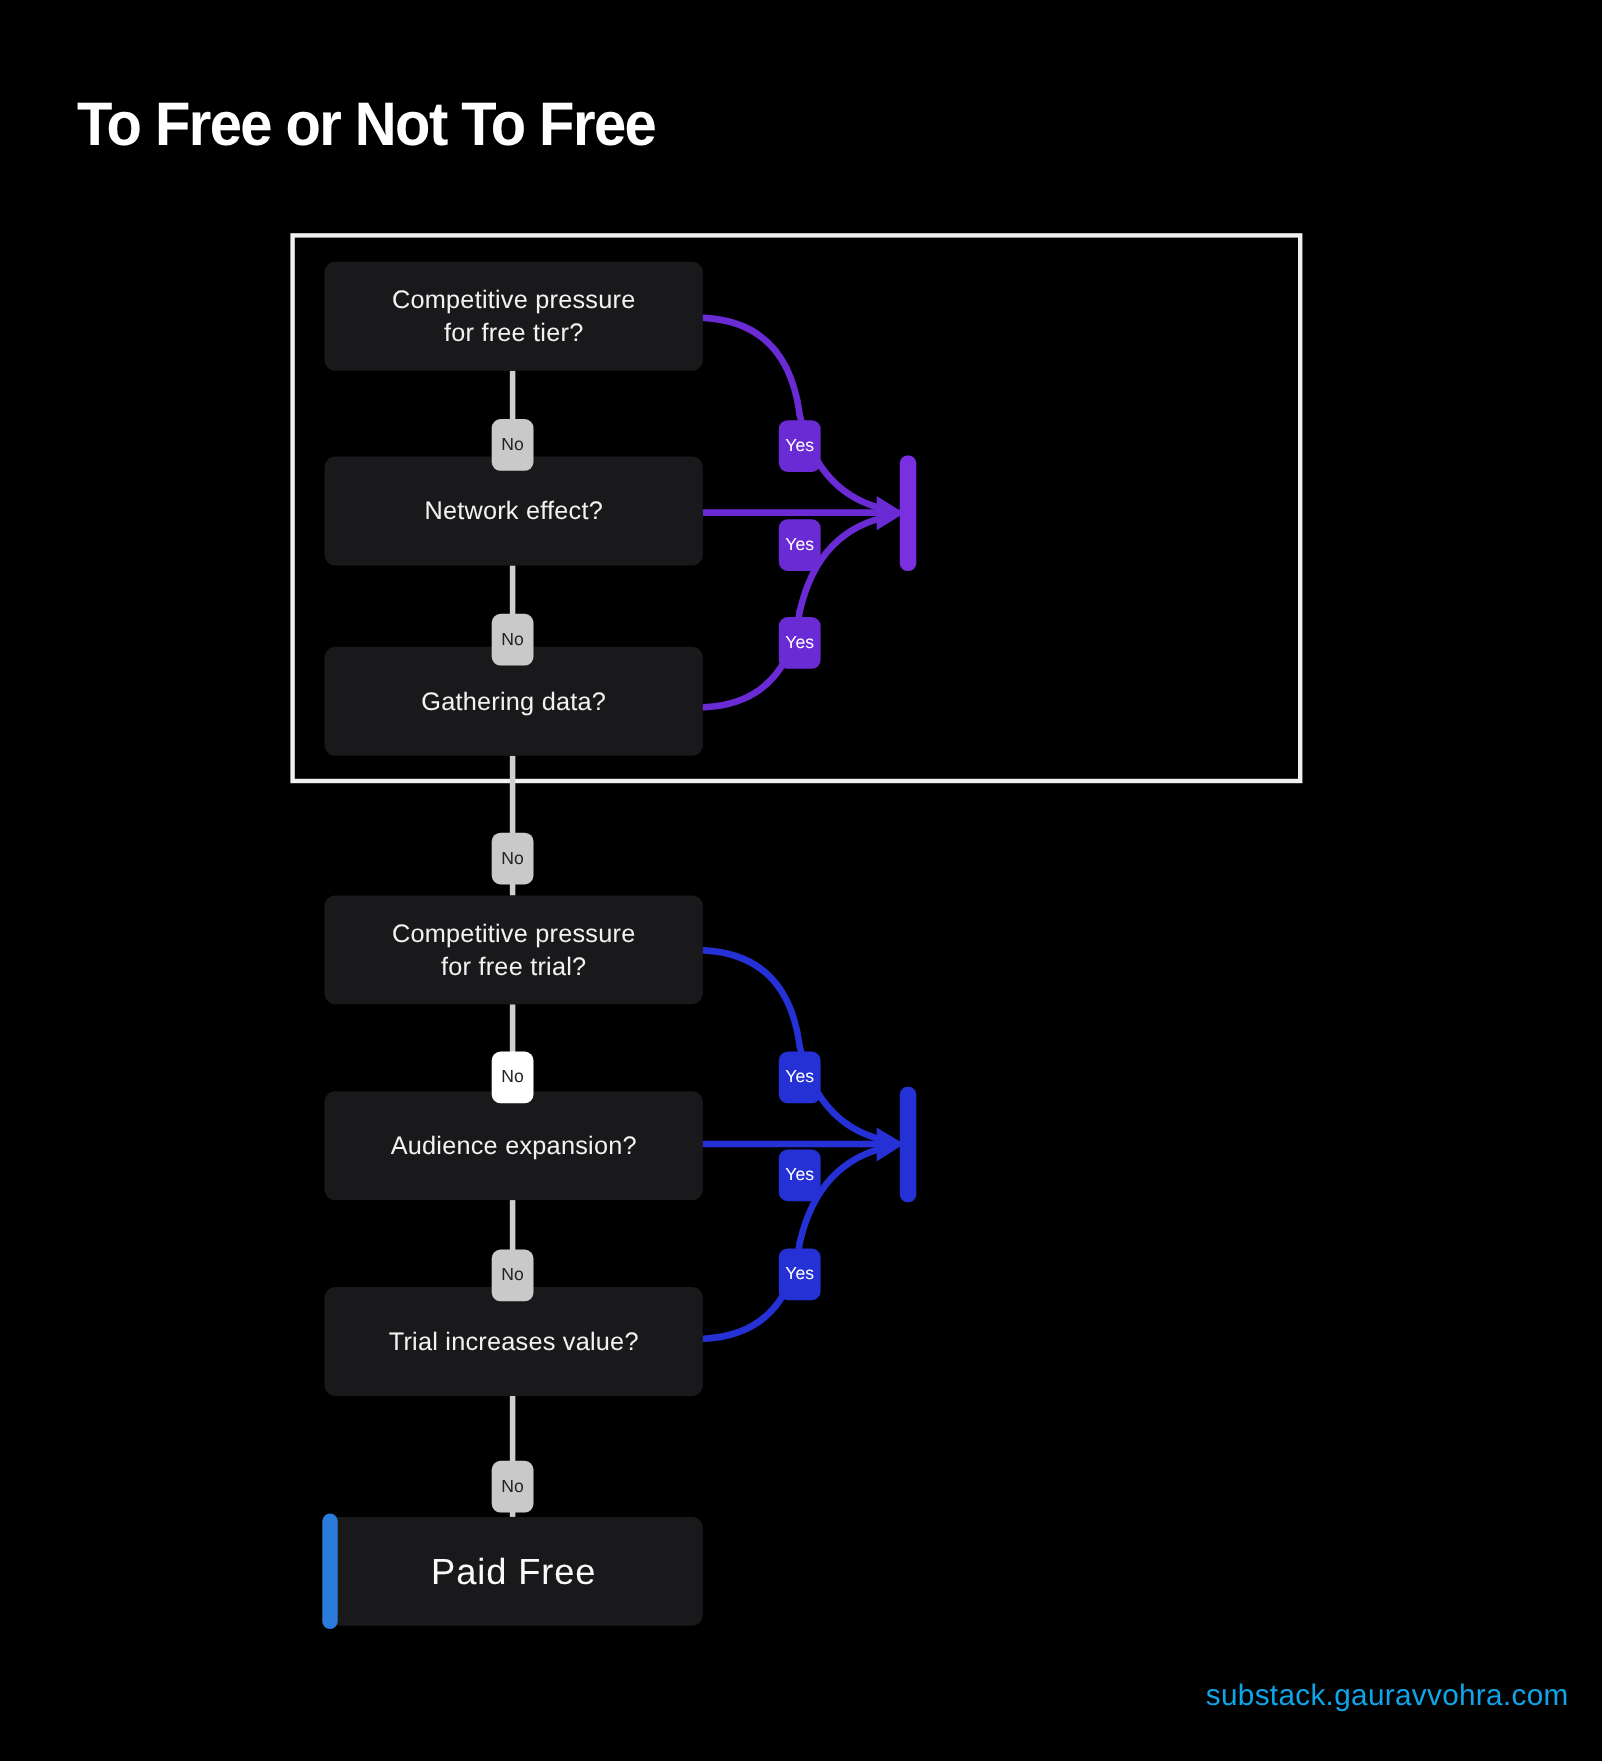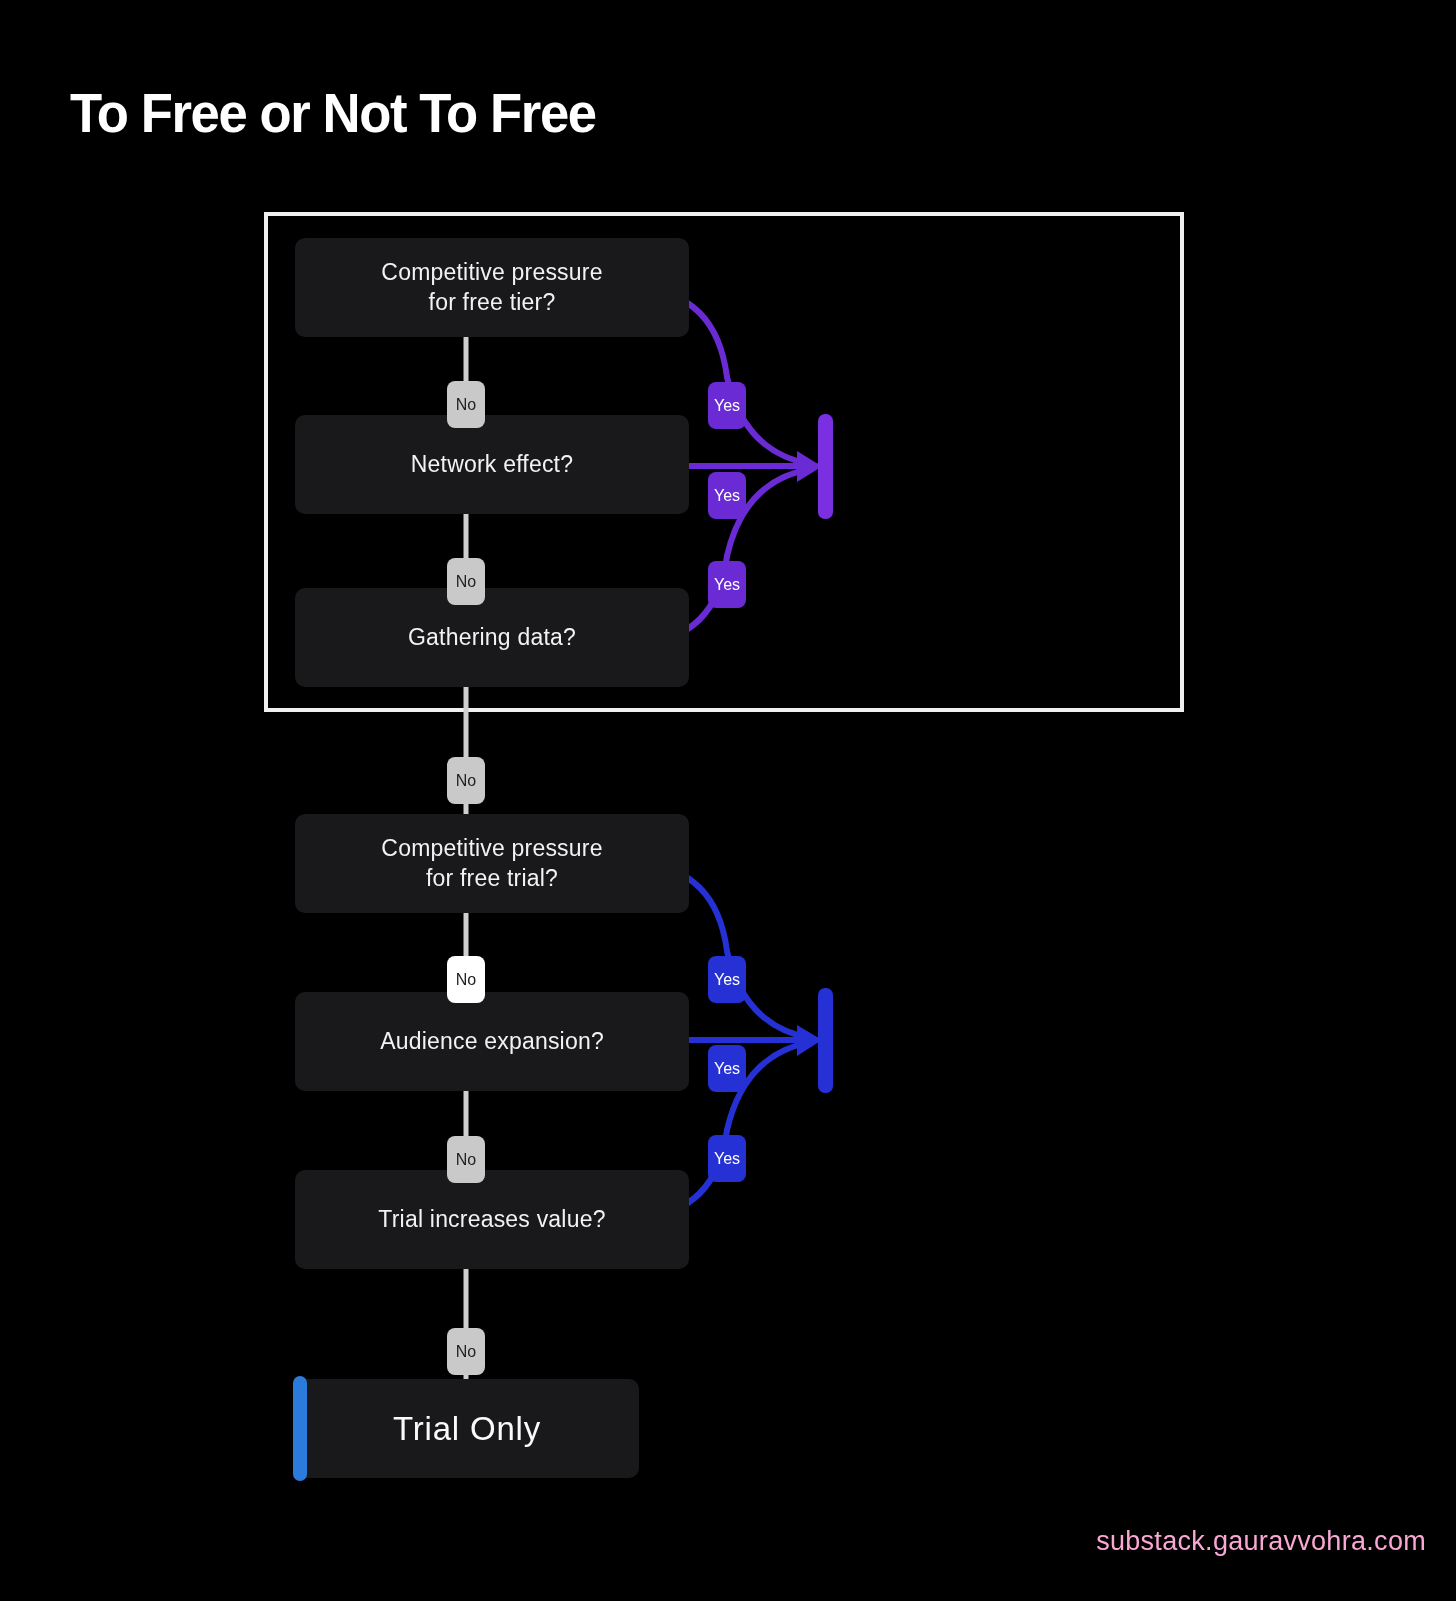--- a/index.html
+++ b/index.html
@@ -32,21 +32,21 @@
     position:absolute;left:264px;top:212px;width:920px;height:500px;
     border:4px solid var(--group-border);box-sizing:border-box;
   }
   svg.connector-layer{position:absolute;left:0;top:0;}
   .gray-seg{stroke:var(--connector-gray);stroke-width:5;fill:none;}
   .purple-line{stroke:var(--freemium-purple);stroke-width:6;fill:none;stroke-linecap:round;}
   .blue-line{stroke:var(--trial-blue);stroke-width:6;fill:none;stroke-linecap:round;}
   .purple-arrow{fill:var(--freemium-purple);}
   .blue-arrow{fill:var(--trial-blue);}
   .qnode{
-    position:absolute;left:295px;width:394px;height:99px;
+    position:absolute;left:295px;width:344px;height:99px;
     background:var(--node-fill);border-radius:10px;
     display:flex;align-items:center;justify-content:center;
   }
   .qnode .qlabel{
     color:var(--node-text);font-size:23px;line-height:1.3;text-align:center;
     white-space:pre-line;letter-spacing:.2px;
   }
   .outcome{
     position:absolute;width:343px;height:99px;
     background:var(--node-fill);border-radius:10px;
@@ -64,21 +64,21 @@
     display:flex;align-items:center;justify-content:center;
     font-size:16px;
     margin-top:20px;
   }
   .badge-no{background:var(--no-badge-bg);color:var(--no-badge-text);}
   .badge-no.bright{background:var(--no-badge-bright-bg);}
   .badge-yes-purple{background:var(--freemium-purple);color:#ffffff;}
   .badge-yes-blue{background:var(--trial-blue);color:#ffffff;}
   .footer-url{
     position:absolute;right:30px;top:1526px;
-    color:#f9a8d4;font-size:27px;letter-spacing:.3px;
+    color:#0ea5e9;font-size:27px;letter-spacing:.3px;
   }
 </style>
 </head>
 <body>
 
 <div class="canvas">
 
   <div class="page-title">To Free or Not To Free</div>
 
   <div class="group-outline"></div>
@@ -126,21 +126,21 @@
   </div>
   <div class="qnode" style="top:992px">
     <span class="qlabel">Audience expansion?</span>
   </div>
 
   <div class="accent-bar accent-freemium" style="left:818px;top:414px"></div>
 
   <div class="accent-bar accent-trial" style="left:818px;top:988px"></div>
 
   <div class="outcome" style="left:295px;top:1379px;width:344px">
-    <span class="olabel">Trial Only</span>
+    <span class="olabel">Paid Free</span>
   </div>
   <div class="accent-bar accent-paid" style="left:293px;top:1376px;width:14px"></div>
 
   <div class="badge badge-no" style="left:447px;top:361px">No</div>
   <div class="badge badge-no" style="left:447px;top:538px">No</div>
   <div class="badge badge-no" style="left:447px;top:737px">No</div>
   <div class="badge badge-no bright" style="left:447px;top:936px">No</div>
   <div class="badge badge-no" style="left:447px;top:1116px">No</div>
   <div class="badge badge-no" style="left:447px;top:1308px">No</div>
 

